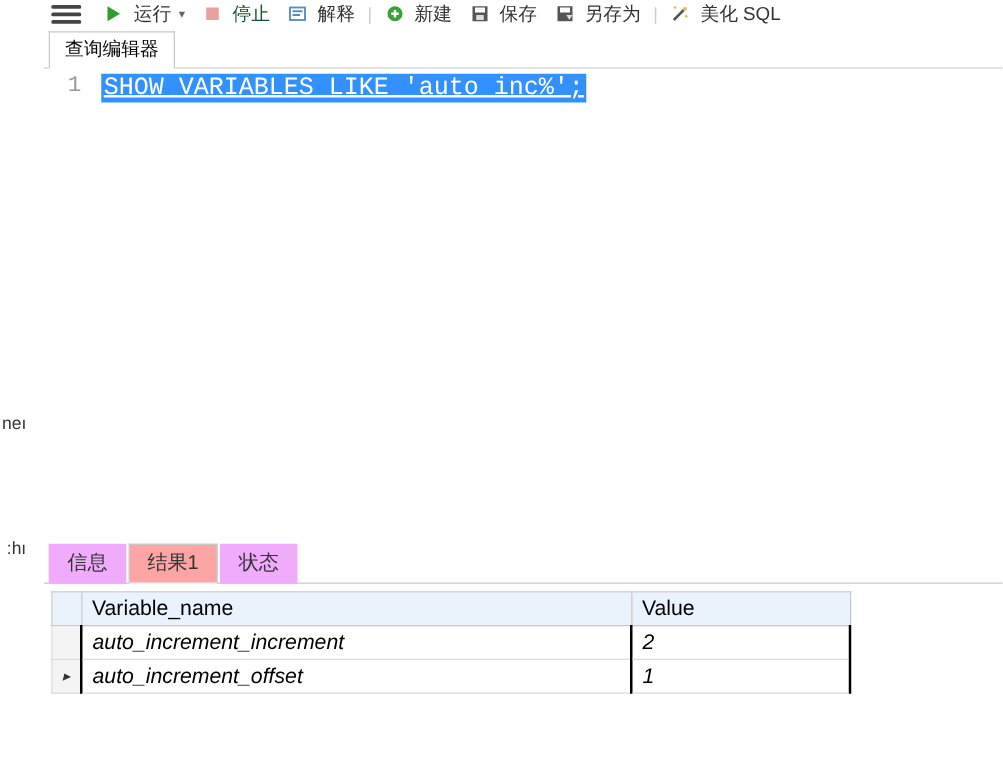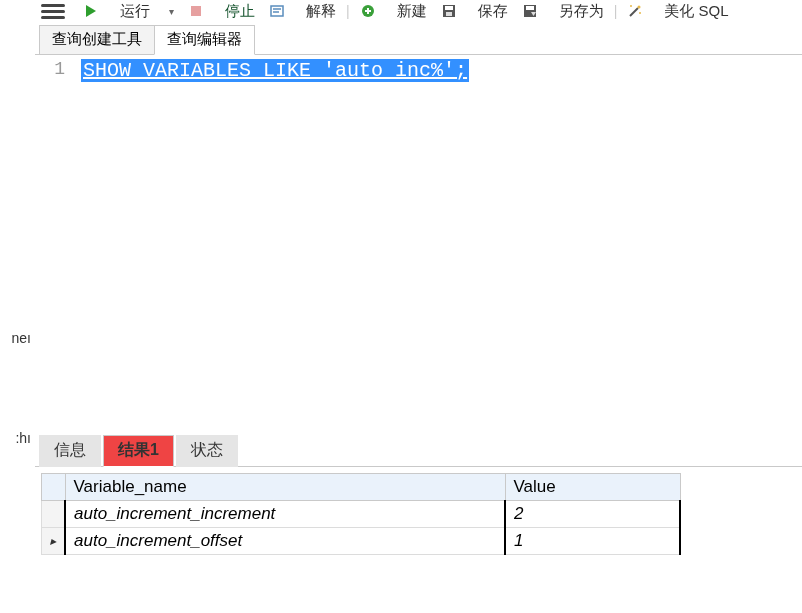--- a/index.html
+++ b/index.html
@@ -40,21 +40,21 @@
     }
     .hamburger-icon span {
       display: block;
       height: 3px;
       background: #444;
       border-radius: 2px;
     }
     .tb-item {
       display: inline-flex;
       align-items: center;
-      gap: 21px;
+      gap: 8px;
       padding: 0 6px;
       cursor: pointer;
       color: #333;
       font-size: 15px;
     }
     .tb-item .drop {
       font-size: 10px;
       color: #666;
       margin-left: -2px;
     }
@@ -123,28 +123,27 @@
       height: 32px;
     }
     .rtab {
       padding: 4px 14px 5px 14px;
       border: 1px solid transparent;
       font-size: 16px;
       cursor: pointer;
       position: relative;
       top: 1px;
       color: #333;
-      background: #e5e5e5;
+      background: #f0abfc;
       margin-right: 2px;
     }
     .rtab.active {
-      background: #ef4444;
+      background: #fca5a5;
       border: 1px solid #c9c9c9;
       border-bottom: 1px solid #fff;
-      font-weight: bold;
     }
     
     .result-grid {
       padding: 6px 0 0 6px;
       font-size: 17px;
     }
     .grid-table {
       border-collapse: collapse;
       width: 640px;
     }
@@ -186,21 +185,21 @@
       left: 0; top: 0;
       width: 35px;
       height: 100%;
       background: #ffffff;
       overflow: hidden;
       color: #333;
       font-size: 14px;
     }
     .left-sliver div {
       position: absolute;
-      right: 4px;
+      right: 14px;
     }
   </style>
 </head>
 <body>
 
 <div class="left-sliver">
   <div style="top:330px;">neı</div>
   <div style="top:430px;">:hı</div>
 </div>
 
@@ -273,23 +272,20 @@
           <line x1="3" y1="13" x2="11" y2="5" stroke="#555" stroke-width="2"></line>
           <circle cx="12" cy="4" r="1.5" fill="#e6b84a"></circle>
           <circle cx="4" cy="3" r="1" fill="#e6b84a"></circle>
           <circle cx="13" cy="10" r="1" fill="#e6b84a"></circle>
         </svg>
       <span>美化 SQL</span>
     </span>
   </div>
 
   <div class="editor-tabs">
-    <div class="etab">
-      <span>查询创建工具</span>
-    </div>
     <div class="etab active">
       <span>查询编辑器</span>
     </div>
   </div>
 
   <div class="editor">
     <div class="gutter">
       <div>1</div>
     </div>
     <div class="code-area">

